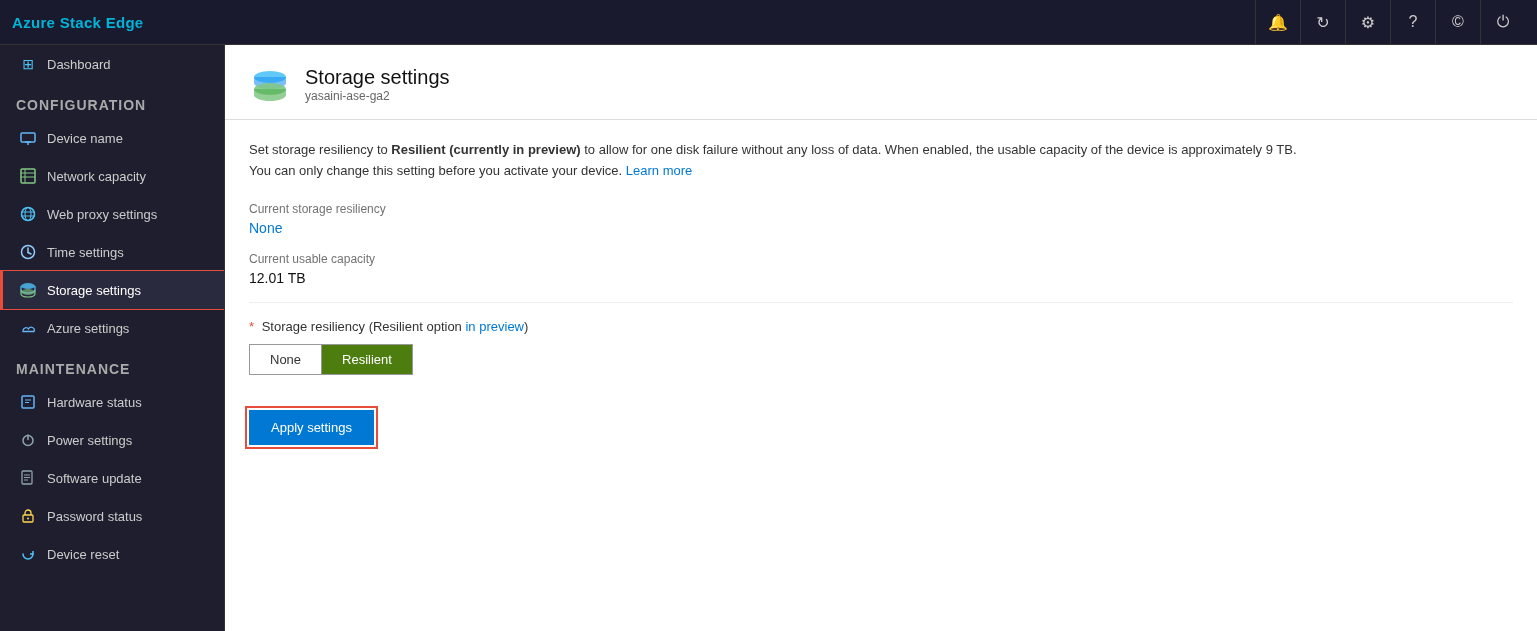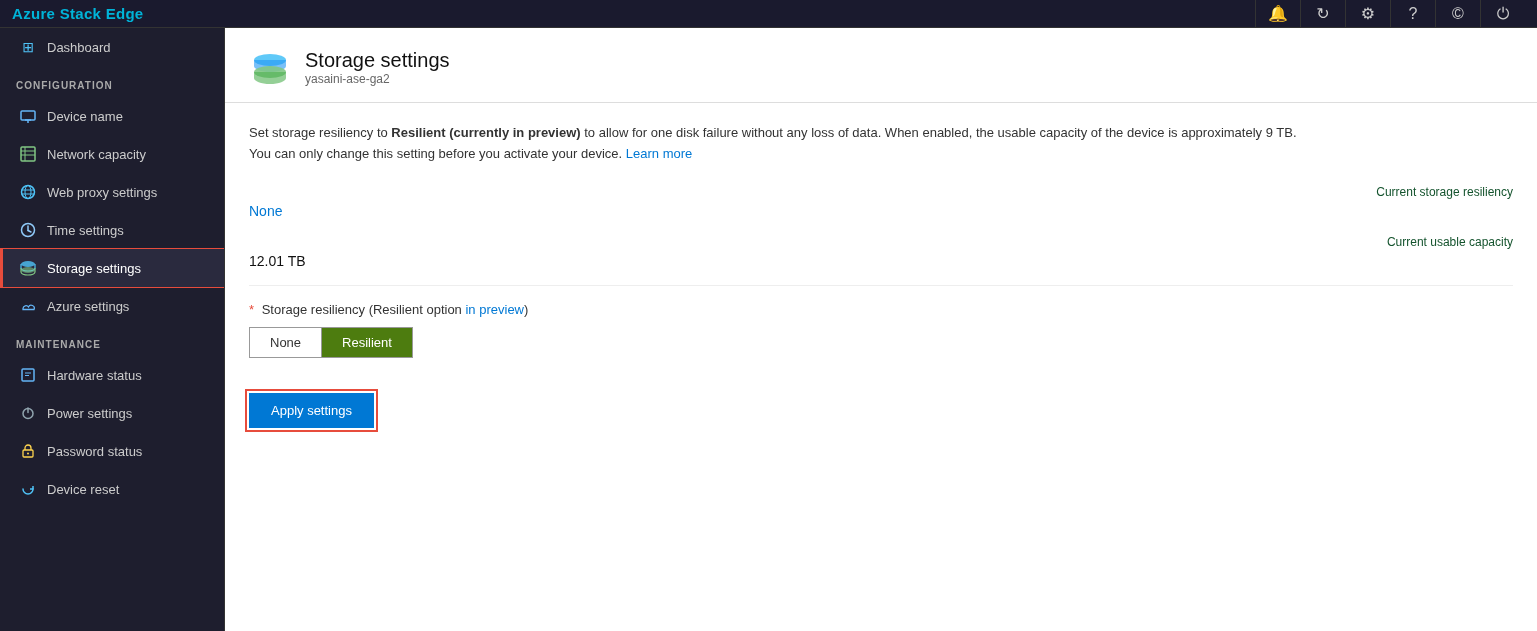--- a/index.html
+++ b/index.html
@@ -1,21 +1,21 @@
 <!DOCTYPE html>
 <html><head>
   <meta charset="utf-8">
   <style>
     * { margin: 0; padding: 0; box-sizing: border-box; }
     body { font-family: 'Segoe UI', Arial, sans-serif; font-size: 13px; background: #1a1a2e; color: #fff; height: 631px; overflow: hidden; display: flex; flex-direction: column; }
 
     
     .topbar {
       background: #1a1a2e;
-      height: 28px;
+      height: 45px;
       display: flex;
       align-items: center;
       justify-content: space-between;
       padding: 0 12px;
       border-bottom: 1px solid #333;
       flex-shrink: 0;
     }
     .topbar-brand {
       color: #00b4d8;
       font-size: 15px;
@@ -49,21 +49,21 @@
       width: 225px;
       background: #1e1e2e;
       display: flex;
       flex-direction: column;
       overflow-y: auto;
       flex-shrink: 0;
       border-right: 1px solid #333;
     }
     .sidebar-section-label {
       color: #aaa;
-      font-size: 10px;
+      font-size: 14px;
       font-weight: 700;
       letter-spacing: 1px;
       padding: 14px 16px 6px 16px;
       text-transform: uppercase;
     }
     .sidebar-item {
       display: flex;
       align-items: center;
       gap: 10px;
       padding: 10px 16px;
@@ -147,23 +147,22 @@
       max-width: 1200px;
     }
     .info-text strong { font-weight: 700; }
     .info-text .link { color: #0078d4; cursor: pointer; text-decoration: none; }
 
     .field-group {
       margin-bottom: 16px;
     }
     .field-label {
       font-size: 12px;
-      color: #14532d;
+      color: #737373;
       margin-bottom: 4px;
-      text-align: right;
     }
     .field-value {
       font-size: 14px;
       color: #0078d4;
       font-weight: 400;
     }
     .field-value.dark { color: #111; }
 
     .divider {
       height: 1px;
@@ -320,20 +319,31 @@
     <div class="sidebar-item">
       <span class="sidebar-icon icon-power">
         <svg width="16" height="16" viewBox="0 0 16 16" fill="none">
             <circle cx="8" cy="8.5" r="5" stroke="#90a4ae" stroke-width="1.5"></circle>
             <line x1="8" y1="3" x2="8" y2="7.5" stroke="#90a4ae" stroke-width="1.5" stroke-linecap="round"></line>
           </svg>
       </span>
       <span>Power settings</span>
     </div>
 
+    <div class="sidebar-item">
+      <span class="sidebar-icon icon-software">
+        <svg width="16" height="16" viewBox="0 0 16 16" fill="none">
+            <rect x="2" y="1" width="10" height="13" rx="1" stroke="#90a4ae" stroke-width="1.3"></rect>
+            <line x1="4" y1="5" x2="10" y2="5" stroke="#90a4ae" stroke-width="1"></line>
+            <line x1="4" y1="7.5" x2="10" y2="7.5" stroke="#90a4ae" stroke-width="1"></line>
+            <line x1="4" y1="10" x2="8" y2="10" stroke="#90a4ae" stroke-width="1"></line>
+          </svg>
+      </span>
+      <span>Software update</span>
+    </div>
 
     <div class="sidebar-item">
       <span class="sidebar-icon icon-password">
         <svg width="16" height="16" viewBox="0 0 16 16" fill="none">
             <path d="M5 7V5a3 3 0 016 0v2" stroke="#ffd54f" stroke-width="1.3"></path>
             <rect x="3" y="7" width="10" height="7" rx="1" stroke="#ffd54f" stroke-width="1.3"></rect>
             <circle cx="8" cy="10.5" r="1" fill="#ffd54f"></circle>
           </svg>
       </span>
       <span>Password status</span>

